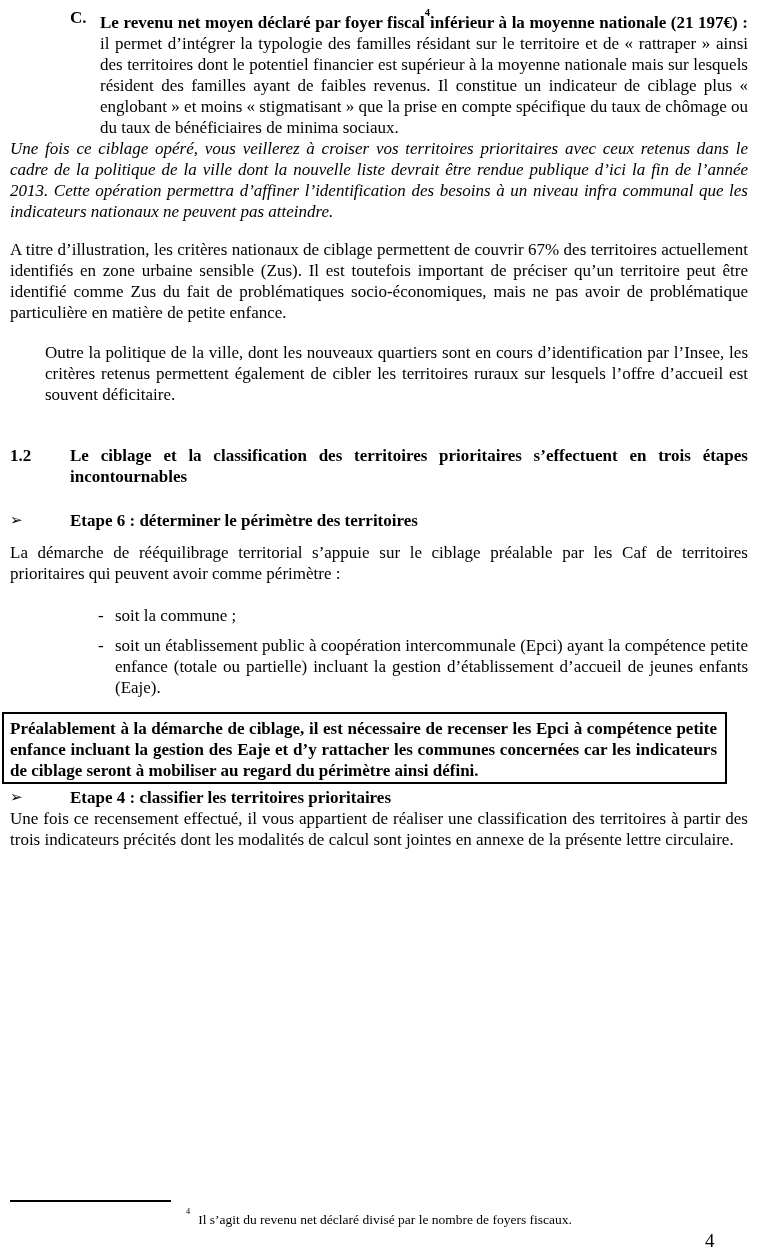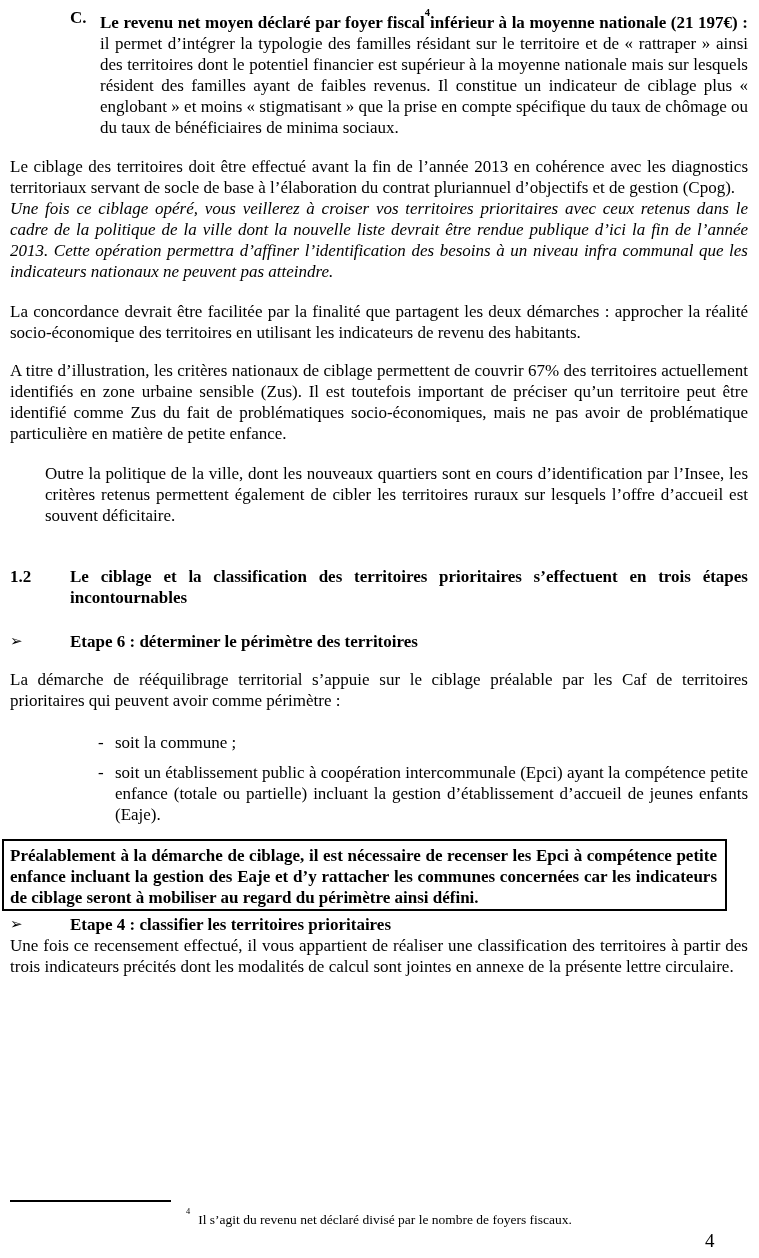--- a/index.html
+++ b/index.html
@@ -23,21 +23,21 @@
   .item-c{display:flex;margin-left:60px;}
   .item-c .marker{width:30px;flex:0 0 30px;font-weight:bold;}
   .item-c .item-body{flex:1;text-align:justify;}
 
   
   .p1{margin-top:18px;}
   .p2{font-style:italic;}
   .p3{margin-top:19px;}
   .p4{margin-top:17px;}
   .p5{margin-top:19px;margin-left:35px;}
-  .p6{margin-top:17px;}
+  .p6{margin-top:11px;}
   .p7{}
 
   
   .heading{display:flex;margin-top:40px;font-weight:bold;}
   .heading .num{width:60px;flex:0 0 60px;}
   .heading .h-text{flex:1;text-align:justify;}
 
   
   .etape{display:flex;font-weight:bold;}
   .etape1{margin-top:23px;}
@@ -75,23 +75,21 @@
 </head>
 <body>
 
 <div class="page">
 
   <div class="item-c">
     <span class="marker">C.</span>
     <div class="item-body"><span class="b">Le revenu net moyen déclaré par foyer fiscal</span><sup class="ref">4</sup><span class="b">inférieur à la moyenne nationale (21 197€) :</span> <span>il permet d’intégrer la typologie des familles résidant sur le territoire et de « rattraper » ainsi des territoires dont le potentiel financier est supérieur à la moyenne nationale mais sur lesquels résident des familles ayant de faibles revenus. Il constitue un indicateur de ciblage plus « englobant » et moins « stigmatisant » que la prise en compte spécifique du taux de chômage ou du taux de bénéficiaires de minima sociaux.</span></div>
   </div>
 
-  <p class="p1">Le ciblage des territoires doit être effectué avant la fin de l’année 2013 en cohérence avec les diagnostics territoriaux servant de socle de base à l’élaboration du contrat pluriannuel d’objectifs et de gestion (Cpog).</p>
   <p class="p2">Une fois ce ciblage opéré, vous veillerez à croiser vos territoires prioritaires avec ceux retenus dans le cadre de la politique de la ville dont la nouvelle liste devrait être rendue publique d’ici la fin de l’année 2013. Cette opération permettra d’affiner l’identification des besoins à un niveau infra communal que les indicateurs nationaux ne peuvent pas atteindre.</p>
-  <p class="p3">La concordance devrait être facilitée par la finalité que partagent les deux démarches : approcher la réalité socio-économique des territoires en utilisant les indicateurs de revenu des habitants.</p>
   <p class="p4">A titre d’illustration, les critères nationaux de ciblage permettent de couvrir 67% des territoires actuellement identifiés en zone urbaine sensible (Zus). Il est toutefois important de préciser qu’un territoire peut être identifié comme Zus du fait de problématiques socio-économiques, mais ne pas avoir de problématique particulière en matière de petite enfance.</p>
   <p class="p5">Outre la politique de la ville, dont les nouveaux quartiers sont en cours d’identification par l’Insee, les critères retenus permettent également de cibler les territoires ruraux sur lesquels l’offre d’accueil est souvent déficitaire.</p>
 
   <div class="heading">
     <span class="num">1.2</span>
     <span class="h-text">Le ciblage et la classification des territoires prioritaires s’effectuent en trois étapes incontournables</span>
   </div>
 
   <div class="etape etape1">
     <span class="arrow">➢</span>

